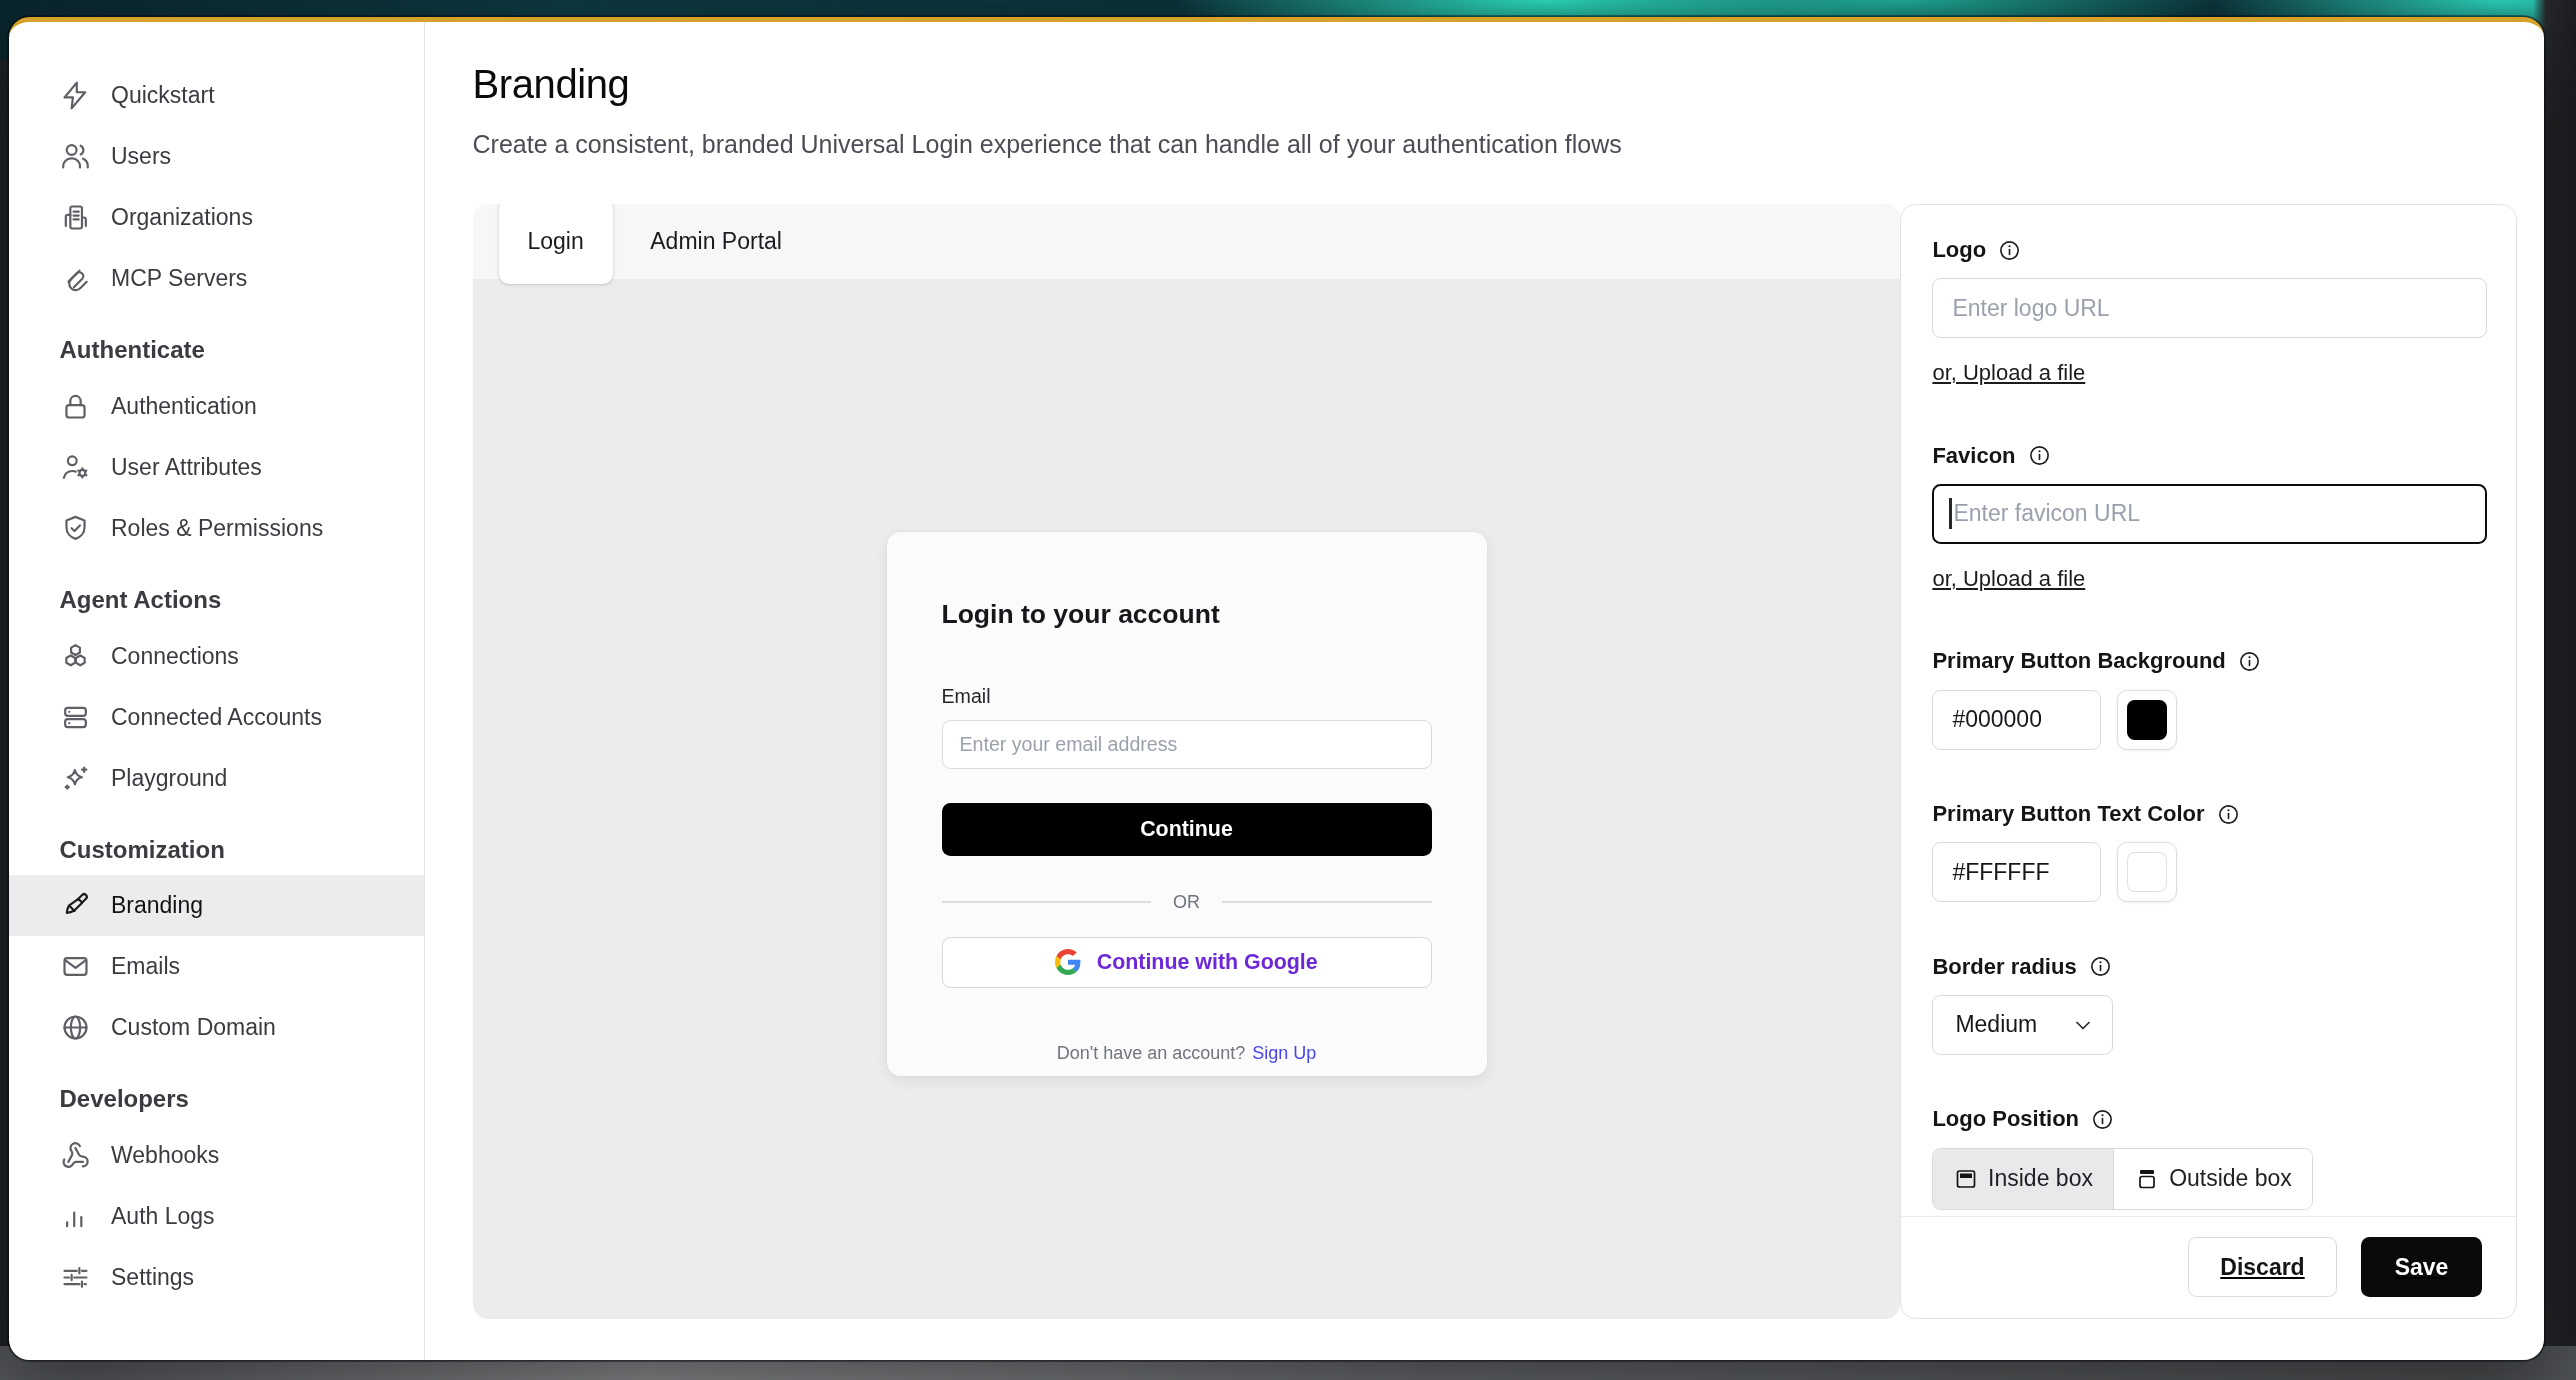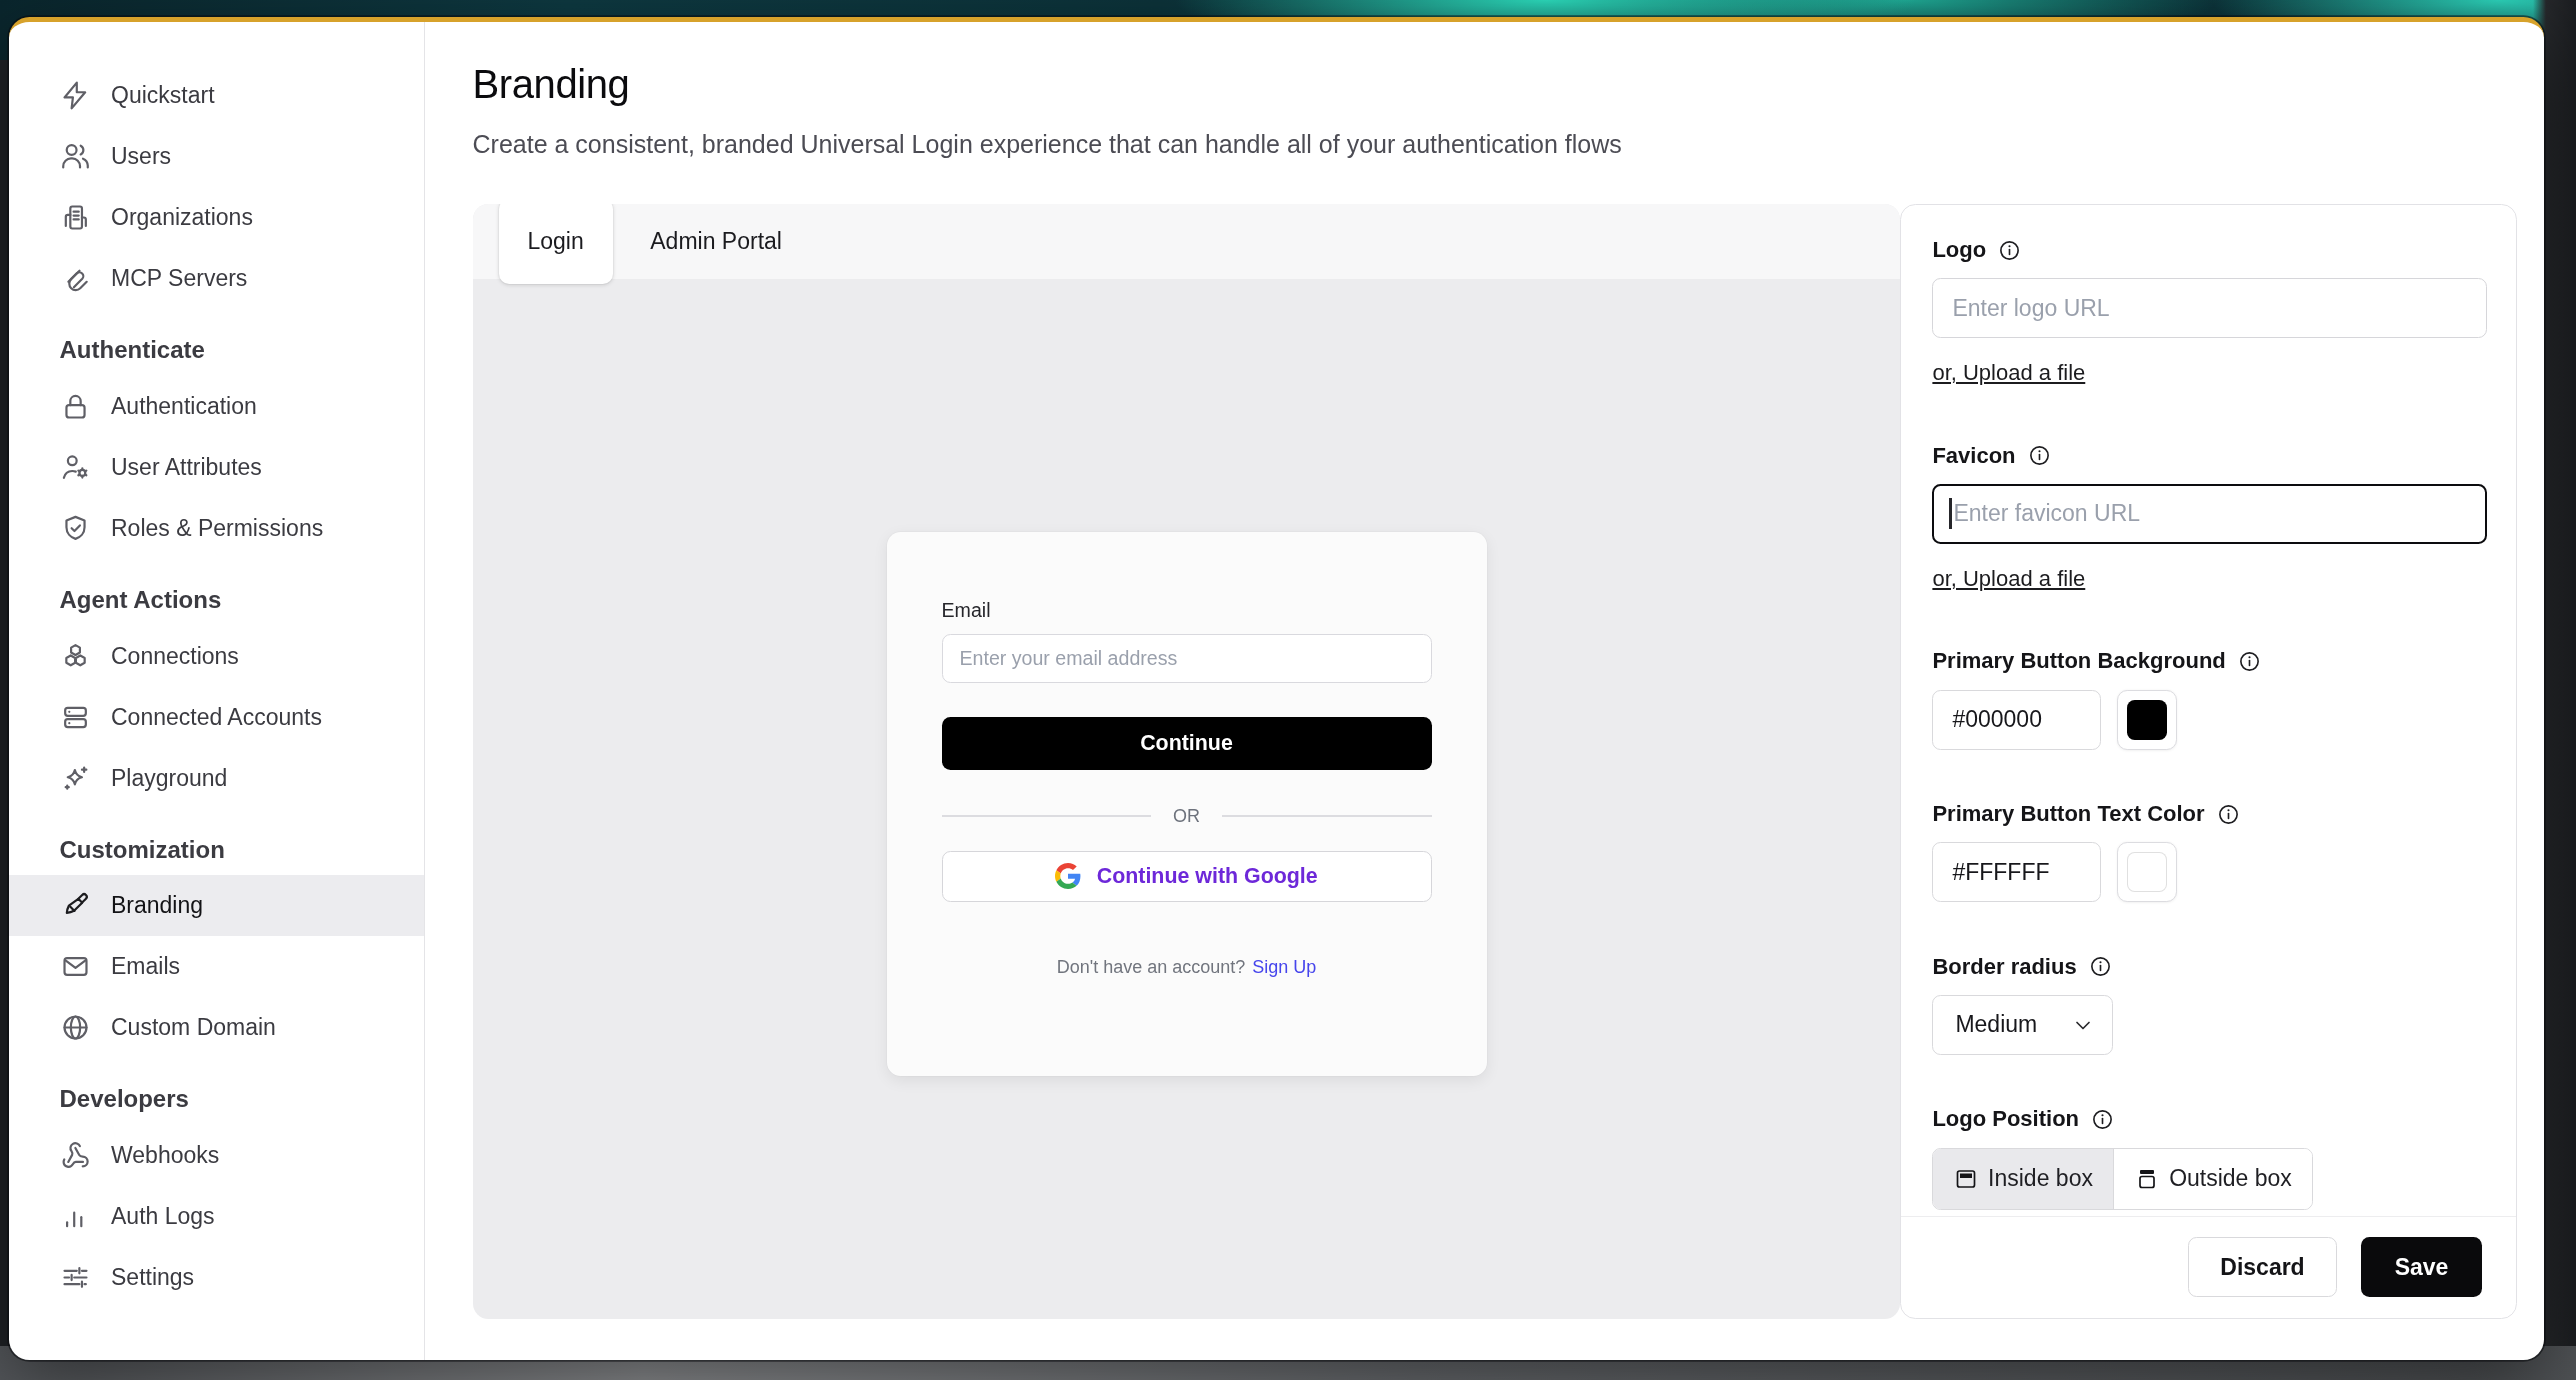--- a/index.html
+++ b/index.html
@@ -95,21 +95,21 @@
   .dropdown{width:181px;height:60px;border:1.7px solid #d9d9dc;border-radius:8.5px;background:#fff;
     display:flex;align-items:center;justify-content:space-between;padding:0 17px 0 22px;box-sizing:border-box;
     font-size:23px;color:#17171b;cursor:pointer;}
   .dropdown .chev{width:24px;height:24px;color:#2a2a2e;display:flex;}
   .segmented{display:inline-flex;height:60px;border:1.7px solid #d9d9dc;border-radius:8.5px;overflow:hidden;background:#fff;}
   .seg-option{display:flex;align-items:center;gap:10.2px;padding:0 20.5px;font-size:23px;color:#1f1f23;cursor:pointer;background:#fff;}
   .seg-option + .seg-option{border-left:1.7px solid #d9d9dc;}
   .seg-option.active{background:#e9e9ec;}
   .seg-option .icn{width:24px;height:24px;display:flex;color:#141417;}
   .panel-footer{position:absolute;left:0;right:0;bottom:0;height:102px;border-top:1.7px solid #ededef;
-    display:flex;align-items:center;justify-content:flex-end;gap:24px;padding-right:34px;box-sizing:border-box;}
+    display:flex;align-items:center;justify-content:flex-end;gap:24px;padding-right:34px;box-sizing:border-box;text-decoration:underline;}
   .discard-btn{height:60px;padding:0 31px;background:#fff;border:1.7px solid #d9d9dc;border-radius:8.5px;
     font-size:23px;font-weight:600;color:#141417;cursor:pointer;font-family:inherit;}
   .save-btn{height:60px;padding:0 34px;background:#0a0a0c;border:none;border-radius:8.5px;
     font-size:23px;font-weight:600;color:#fff;cursor:pointer;font-family:inherit;}
 </style>
 </head>
 <body>
 
 <div class="desktop">
   <div class="bg-top"></div>
@@ -318,20 +318,21 @@
               <span>Login</span>
             </div>
 
             <div class="tab">
               <span>Admin Portal</span>
             </div>
 
         </div>
         <div class="preview-body">
           <div class="login-card">
+            <h2 class="login-heading">Login to your account</h2>
             <div class="email-label">Email</div>
             <input class="lc-input" type="text" placeholder="Enter your email address" style="">
             <button class="continue-btn">Continue</button>
             <div class="or-row">
               <span class="line"></span>
               <span>OR</span>
               <span class="line"></span>
             </div>
             <button class="google-btn">
               <span class="gicon">

